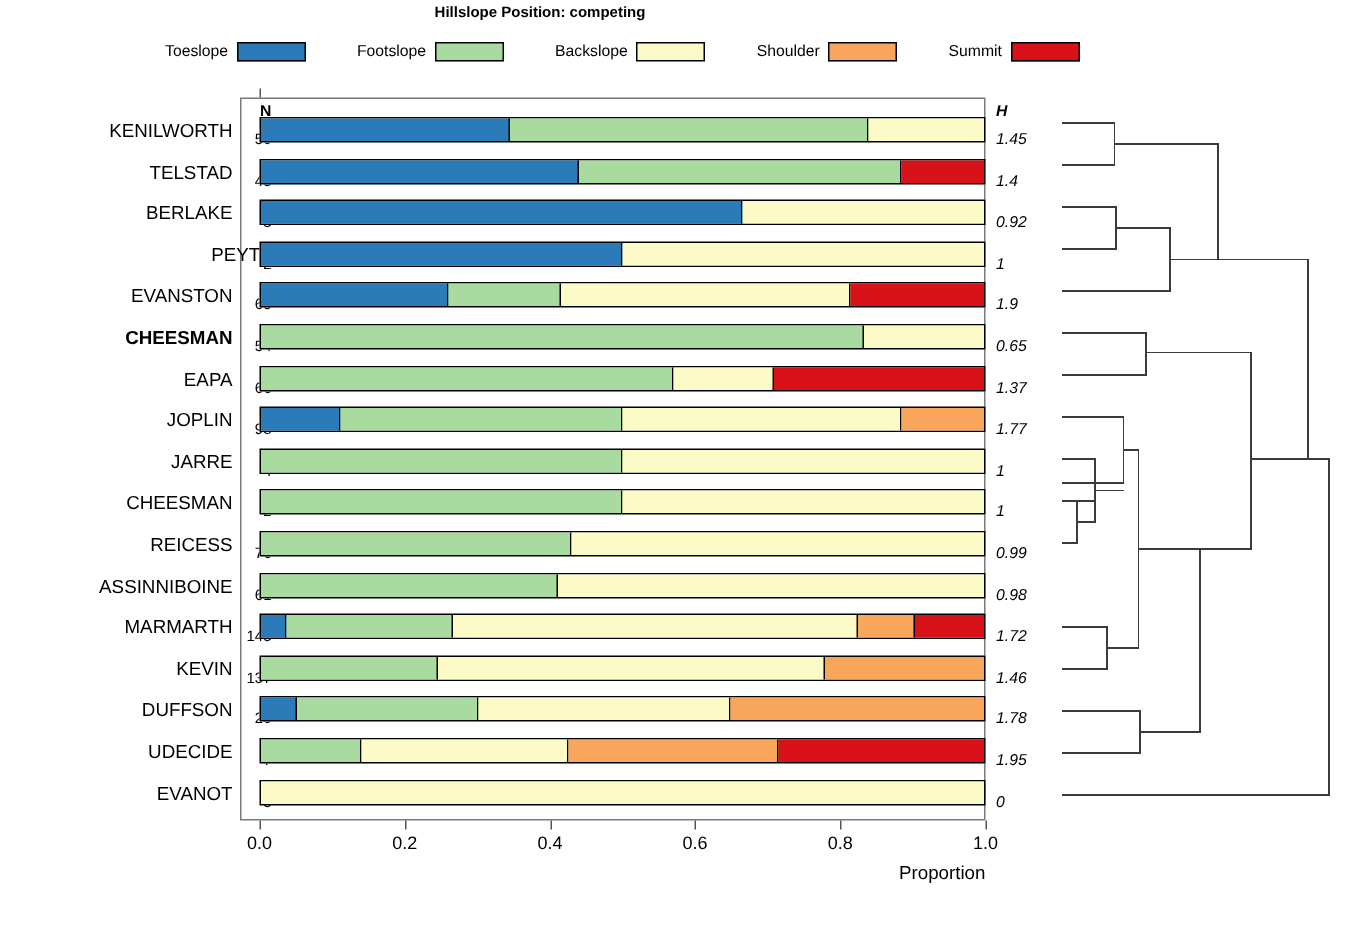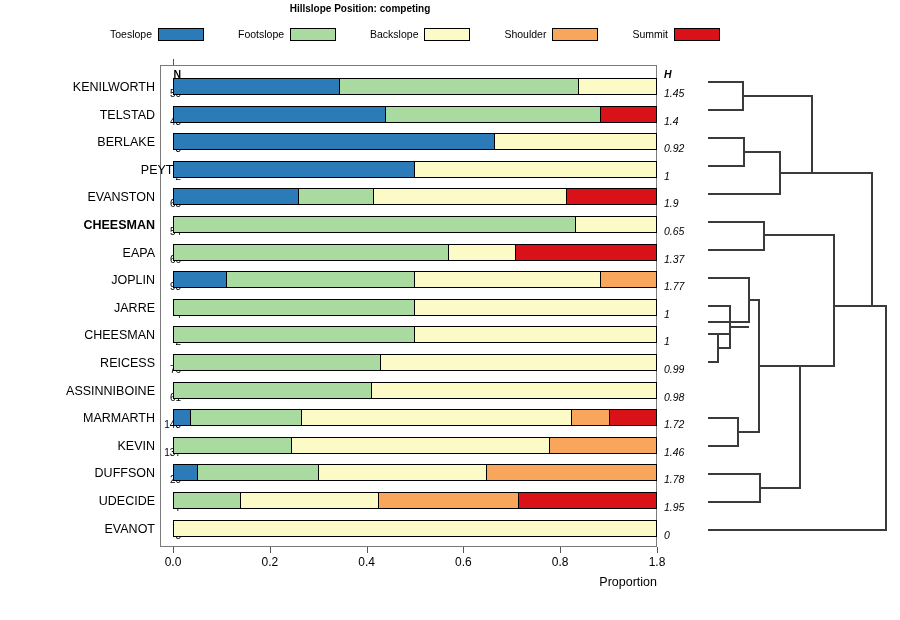--- a/index.html
+++ b/index.html
@@ -253,21 +253,21 @@
       <div class="xticklabel" style="left: 173px; top: 555px;">0.0</div>
       <div class="xtick" style="left: 269.8px; top: 547px;"></div>
       <div class="xticklabel" style="left: 269.8px; top: 555px;">0.2</div>
       <div class="xtick" style="left: 366.6px; top: 547px;"></div>
       <div class="xticklabel" style="left: 366.6px; top: 555px;">0.4</div>
       <div class="xtick" style="left: 463.4px; top: 547px;"></div>
       <div class="xticklabel" style="left: 463.4px; top: 555px;">0.6</div>
       <div class="xtick" style="left: 560.2px; top: 547px;"></div>
       <div class="xticklabel" style="left: 560.2px; top: 555px;">0.8</div>
       <div class="xtick" style="left: 657px; top: 547px;"></div>
-      <div class="xticklabel" style="left: 657px; top: 555px;">1.8</div>
+      <div class="xticklabel" style="left: 657px; top: 555px;">1.0</div>
       <div class="xtick" style="left: 173px; top: 59px;"></div>
     </div>
 
   <div class="xlab" id="xlabel" style="top: 575px;">Proportion</div>
 
   <div class="dendro">
     <svg width="195" height="495" viewBox="0 0 195 495">
       <g fill="none" stroke="#3b3b3b" stroke-width="1.1" shape-rendering="crispEdges">
 
         <path d="M8,22 H43 V50 H8"></path>

